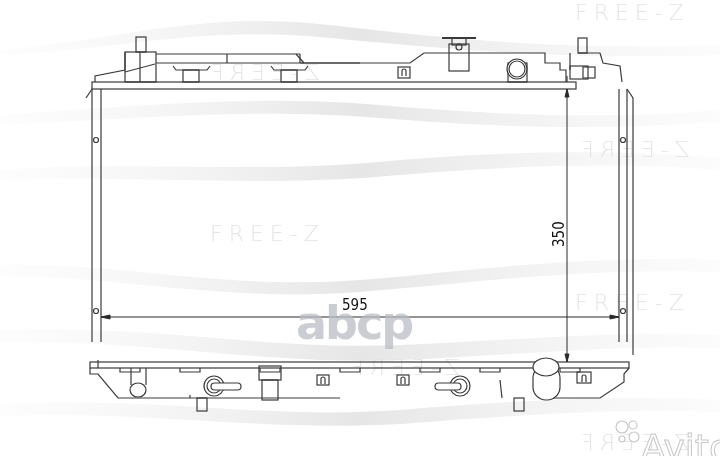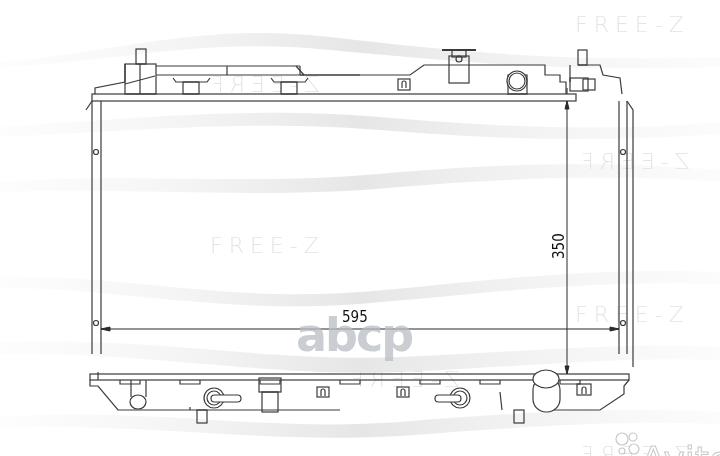--- a/index.html
+++ b/index.html
@@ -1,18 +1,18 @@
 <!DOCTYPE html>
 <html><head>
   <meta charset="utf-8">
   <style>
     html, body { margin: 0; padding: 0; background: #ffffff; }
     body { width: 720px; height: 456px; position: relative; overflow: hidden;
            font-family: "Liberation Sans", sans-serif; }
-    .canvas { position: absolute; left: 0; top: 12px; width: 720px; height: 384px; }
+    .canvas { position: absolute; left: 0; top: 0; width: 720px; height: 384px; }
     .wm { position: absolute; color: #e4e4e4; font-family: "DejaVu Sans", sans-serif;
           font-weight: 300; letter-spacing: 6px; font-size: 22px; white-space: nowrap; }
     .dim { position: absolute; font-family: "DejaVu Sans Condensed", "DejaVu Sans", sans-serif;
            font-size: 15px; color: #111; }
     .dim-v { transform: rotate(-90deg); transform-origin: left top; }
     .abcp { position: absolute; font-family: "DejaVu Sans", sans-serif; font-weight: bold;
             font-size: 46px; color: #b9bec4; opacity: 0.75; letter-spacing: -2px; }
     .avito { position: absolute; font-family: "DejaVu Sans", sans-serif; font-size: 36px;
              color: #ffffff; margin-top: 11px; -webkit-text-stroke: 1px #c8c8c8; }
   </style>

